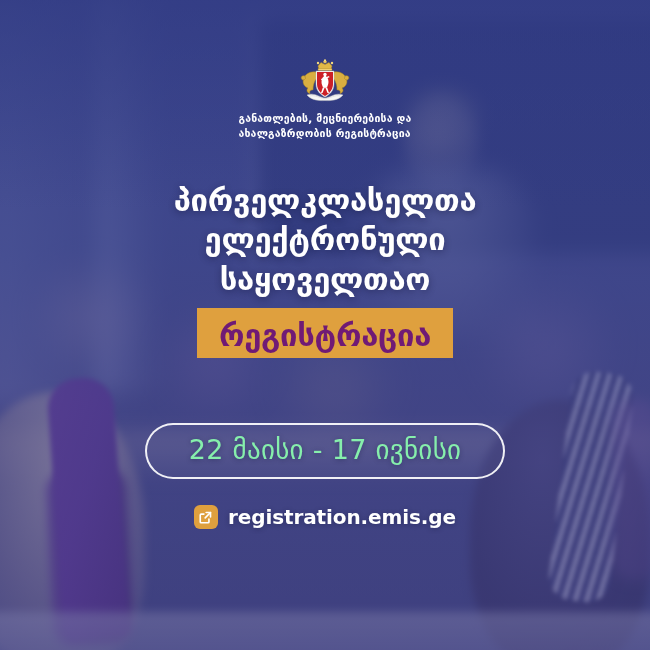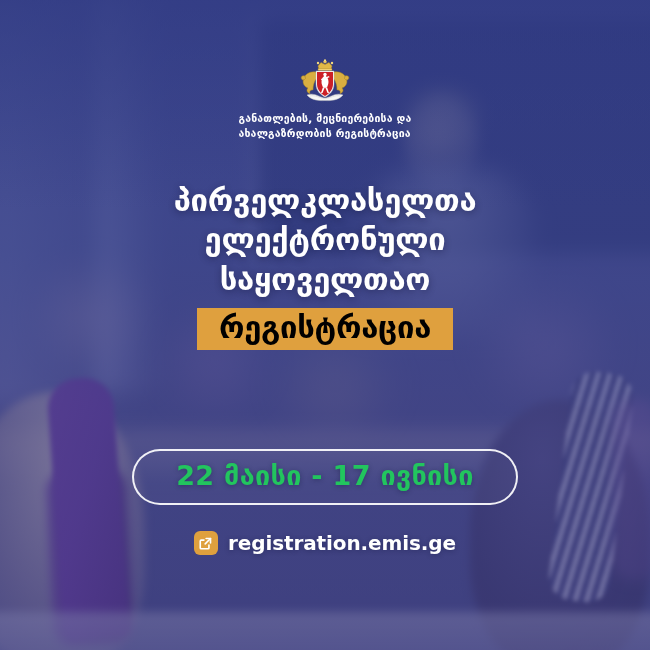--- a/index.html
+++ b/index.html
@@ -202,35 +202,35 @@
     line-height: 1.26;
     letter-spacing: -0.3px;
     text-shadow: 0 2px 7px rgba(20,22,60,.45);
   }
   .headline .line { display: block; }
 
   .highlight-wrap { display: block; margin-top: 9px; }
   .highlight {
     display: inline-block;
     background: #dfa03e;
-    color: #000000;
-    padding: 3px 22px 7px 22px;
+    color: #701a75;
+    padding: 11px 22px 7px 22px;
     line-height: 1.05;
     text-shadow: none;
   }
 
   
   .date-pill {
-    margin-top: 99px;
+    margin-top: 65px;
     border: 2px solid rgba(255,255,255,.92);
     border-radius: 40px;
     padding: 11px 42px 14px 42px;
-    color: #22c55e;
-    font-family: "DejaVu Sans", sans-serif;
-    font-weight: bold;
+    color: #86efac;
+    font-family: "DejaVu Sans", sans-serif;
+    font-weight: normal;
     font-size: 27px;
     line-height: 1;
     letter-spacing: .3px;
     text-shadow: 0 1px 5px rgba(20,22,60,.4);
     background: rgba(255,255,255,.03);
   }
 
   
   .url-row {
     margin-top: 26px;

